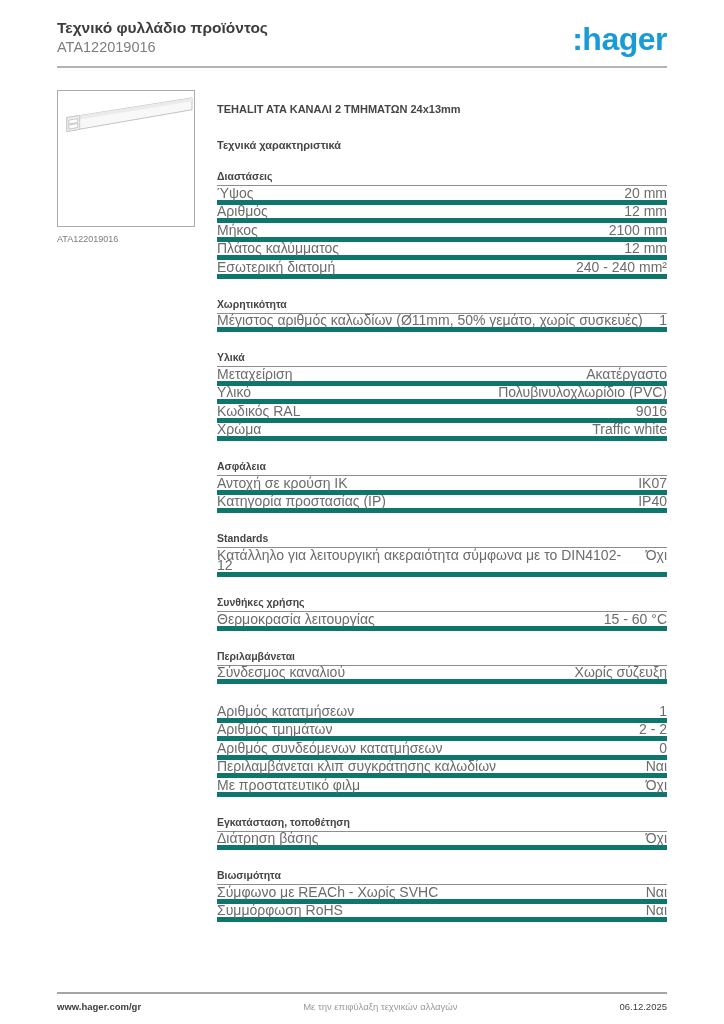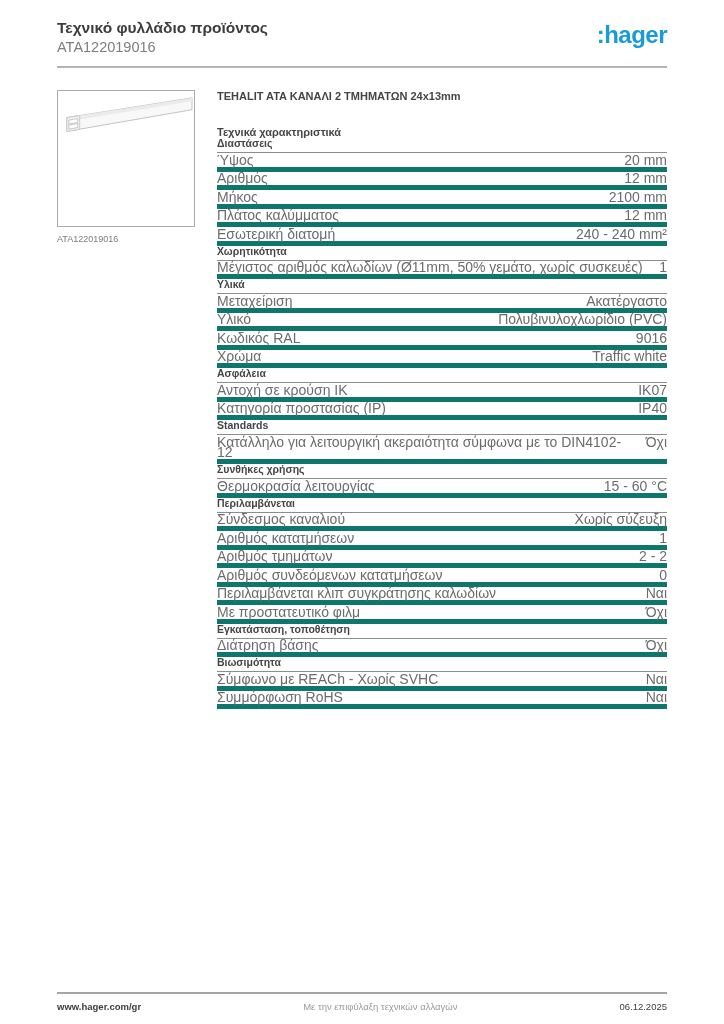--- a/index.html
+++ b/index.html
@@ -3,35 +3,35 @@
 <meta charset="utf-8">
 <style>
   html, body { margin:0; padding:0; background:#ffffff; }
   body { font-family:"Liberation Sans", sans-serif; }
   .page { position:relative; width:724px; height:1024px; background:#ffffff; overflow:hidden; }
 
   
   .header { position:absolute; top:19px; left:57px; right:57px; }
   .doc-title { font-size:15.5px; font-weight:bold; color:#3d3d3d; }
   .doc-code { font-size:14.5px; color:#7e7e7e; margin-top:2px; }
-  .logo { position:absolute; right:0; top:2px; font-size:24px; font-weight:bold; letter-spacing:-0.5px; }
+  .logo { position:absolute; right:0; top:2px; font-size:32px; font-weight:bold; letter-spacing:-0.5px; }
   .header-rule { position:absolute; top:66px; left:57px; right:57px; border-top:2px solid #b4b4b4; }
 
   
   .content { position:absolute; top:90px; left:57px; width:610px; display:flex; }
   .left-col { flex:0 0 160px; width:160px; }
   .product-image-box { width:138px; height:137px; border:1px solid #ababab; box-sizing:border-box; background:#ffffff; }
   .product-image-box svg { display:block; width:100%; height:100%; }
   .image-caption { margin-top:7px; font-size:9px; color:#7c7c7c; }
 
   .right-col { flex:1; min-width:0; }
-  .product-title { font-size:11px; font-weight:bold; color:#454545; margin-top:0; }
+  .product-title { font-size:11px; font-weight:bold; color:#454545; margin-top:13px; }
   .tech-subtitle { font-size:11px; font-weight:bold; color:#454545; margin-top:24px; }
 
-  .section { margin-top:0; }
+  .section { margin-top:20px; }
   .section-title { font-size:10.5px; line-height:11px; font-weight:bold; color:#454545; padding-bottom:3px; border-bottom:1.5px solid #8d8d8d; }
   .spec-row { display:flex; justify-content:space-between; align-items:baseline;
               padding:1.5px 0; border-bottom:5px solid #0f766e;
               font-size:14px; line-height:10.5px; color:#6c6c6c; }
   .spec-label { flex:1; }
   .spec-value { text-align:right; white-space:nowrap; padding-left:12px; }
 
   
   .footer { position:absolute; left:57px; right:57px; top:992px; border-top:2px solid #a5a5a5;
             padding-top:7px; display:flex; justify-content:space-between; align-items:flex-end;

